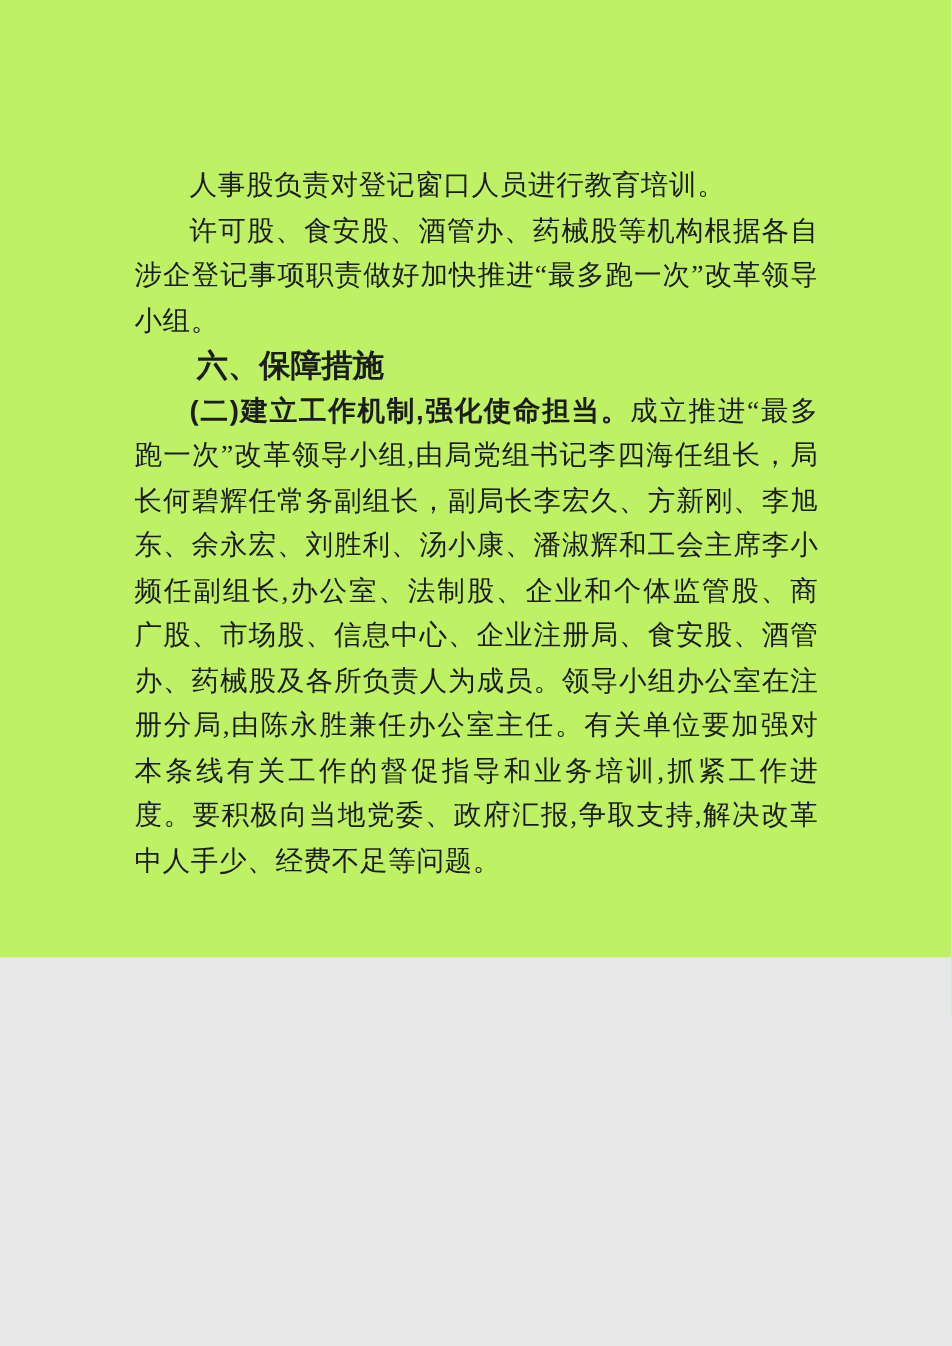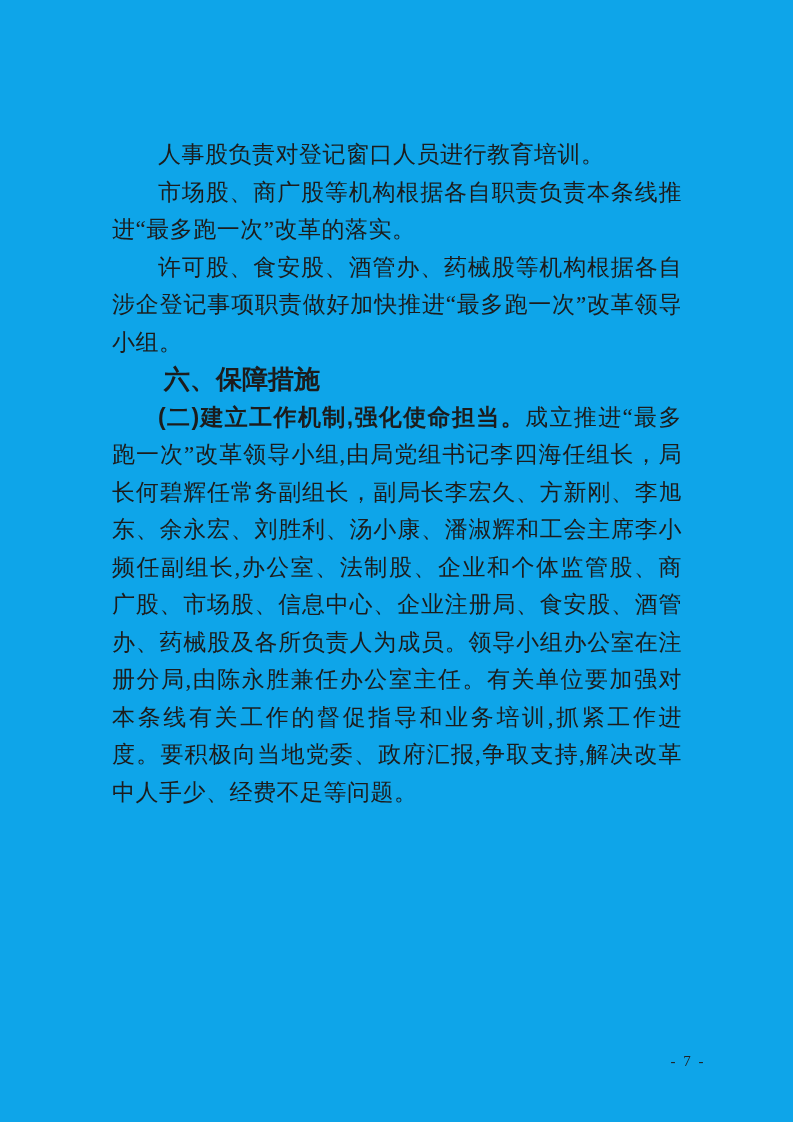--- a/index.html
+++ b/index.html
@@ -4,23 +4,23 @@
   <style>
     * { box-sizing: border-box; }
     html, body {
       margin: 0;
       padding: 0;
       background: #e8e8e8;
     }
     .page {
       position: relative;
       width: 793px;
-      height: 1122px;
+      height: 798px;
       margin: 0 auto;
-      background: #0ea5e9;
+      background: #bef264;
       color: #1c1c1c;
       font-family: "Liberation Serif", "DejaVu Serif", serif;
       overflow: hidden;
     }
     .content {
       position: absolute;
       left: 112px;
       top: 136px;
       width: 570px;
     }
@@ -57,21 +57,20 @@
     }
   </style>
 </head>
 <body>
 
 <div class="page">
   <div class="content">
 
     <p class="body">人事股负责对登记窗口人员进行教育培训。</p>
 
-    <p class="body">市场股、商广股等机构根据各自职责负责本条线推进“最多跑一次”改革的落实。</p>
 
     <p class="body">许可股、食安股、酒管办、药械股等机构根据各自涉企登记事项职责做好加快推进“最多跑一次”改革领导小组。</p>
 
     <h2 class="heading">六、保障措施</h2>
 
 
     <p class="body"><span class="lead">(二)建立工作机制,强化使命担当。</span><span>成立推进“最多跑一次”改革领导小组,由局党组书记李四海任组长，局长何碧辉任常务副组长，副局长李宏久、方新刚、李旭东、余永宏、刘胜利、汤小康、潘淑辉和工会主席李小频任副组长,办公室、法制股、企业和个体监管股、商广股、市场股、信息中心、企业注册局、食安股、酒管办、药械股及各所负责人为成员。领导小组办公室在注册分局,由陈永胜兼任办公室主任。有关单位要加强对本条线有关工作的督促指导和业务培训,抓紧工作进度。要积极向当地党委、政府汇报,争取支持,解决改革中人手少、经费不足等问题。</span></p>
 
   </div>
 

